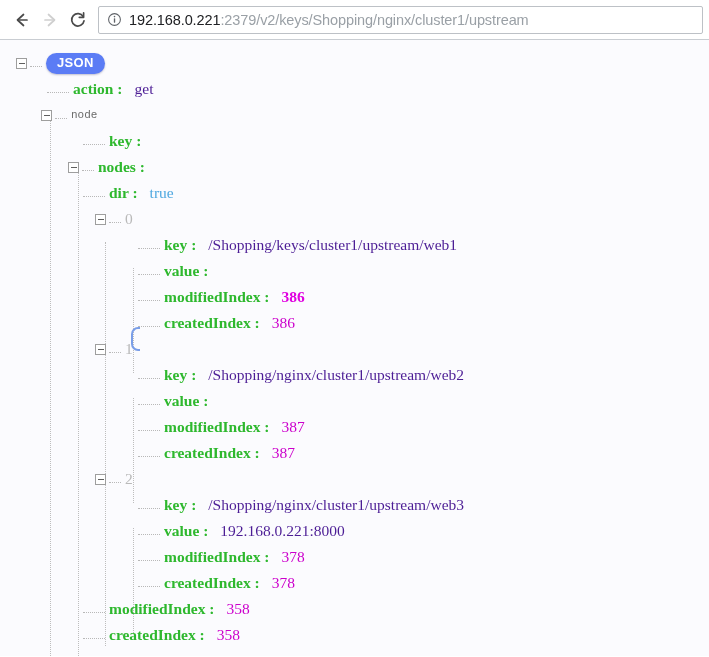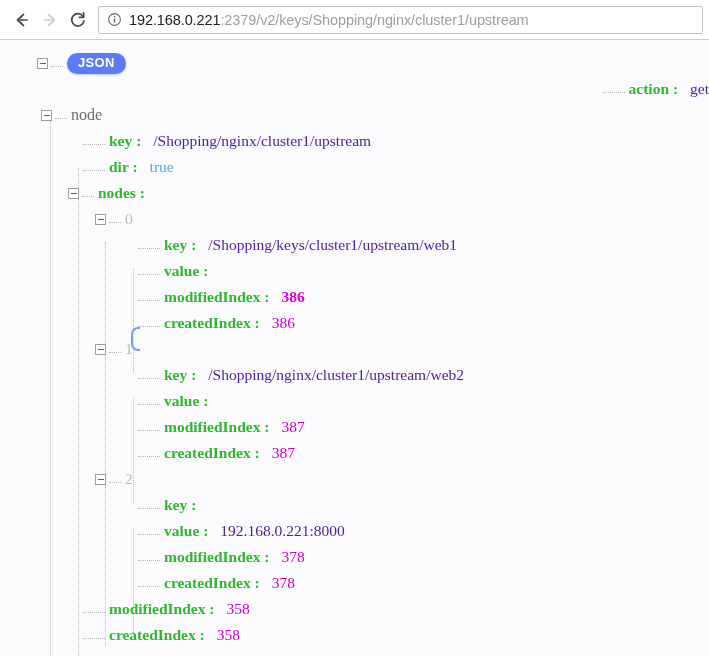--- a/index.html
+++ b/index.html
@@ -67,22 +67,22 @@
   }
 
   .row {
     position: relative;
     display: flex;
     align-items: center;
     height: 26px;
     white-space: nowrap;
   }
   
-  .lvl0 { padding-left: 16px; margin-left: 21px; }
-  .lvl1 { padding-left: 47px; justify-content: flex-end; }
+  .lvl0 { padding-left: 16px; }
+  .lvl1 { padding-left: 47px; }
   .lvl2 { padding-left: 83px; }
   .lvl4 { padding-left: 138px; }
 
   .toggle {
     width: 11px; height: 11px;
     border: 1px solid #9e9e9e;
     background: #ffffff;
     display: inline-flex;
     align-items: center;
     justify-content: center;
@@ -125,22 +125,22 @@
   }
 
   .k {
     color: #2eb82e;
     font-weight: bold;
     font-family: "Liberation Serif", serif;
     font-size: 15.5px;
   }
   .plainkey {
     color: #6b6b6b;
-    font-family: Liberation Serif, serif;
-    font-size: 16px;
+    font-family: Liberation Mono, monospace;
+    font-size: 11px;
   }
   .idx {
     color: #b9b9b9;
     font-family: "Liberation Serif", serif;
     font-size: 15.5px;
   }
   .v-str {
     color: #4c1d95;
     font-family: "Liberation Serif", serif;
     font-size: 15.5px;
@@ -240,35 +240,34 @@
 
   <div class="row" style="padding-left:41px;">
     <span class="toggle"></span>
     <span class="dots"></span>
     <span class="plainkey">node</span>
   </div>
 
   <div class="row lvl2">
     <span class="leaf-dots"></span>
     <span class="k">key :</span>
-    <span class="v-str">/Shopping/nginx/cluster1/upstream</span>
+  </div>
+
+  <div class="row" style="padding-left:68px;">
+    <span class="toggle"></span>
+    <span class="dots"></span>
+    <span class="k">nodes :</span>
   </div>
 
   <div class="row lvl2">
     <span class="leaf-dots"></span>
     <span class="k">dir :</span>
     <span class="v-bool">true</span>
   </div>
 
-  <div class="row" style="padding-left:68px;">
-    <span class="toggle"></span>
-    <span class="dots"></span>
-    <span class="k">nodes :</span>
-  </div>
-
   <div class="row" style="padding-left:95px;">
     <span class="toggle"></span>
     <span class="dots"></span>
     <span class="idx">0</span>
   </div>
   <div class="row lvl4">
     <span class="leaf-dots"></span>
     <span class="k">key :</span>
     <span class="v-str">/Shopping/keys/cluster1/upstream/web1</span>
   </div>
@@ -313,20 +312,21 @@
   </div>
 
   <div class="row" style="padding-left:95px;">
     <span class="toggle"></span>
     <span class="dots"></span>
     <span class="idx">2</span>
   </div>
   <div class="row lvl4">
     <span class="leaf-dots"></span>
     <span class="k">key :</span>
+    <span class="v-str">/Shopping/nginx/cluster1/upstream/web3</span>
   </div>
   <div class="row lvl4">
     <span class="leaf-dots"></span>
     <span class="k">value :</span>
     <span class="v-str">192.168.0.221:8000</span>
   </div>
   <div class="row lvl4">
     <span class="leaf-dots"></span>
     <span class="k">modifiedIndex :</span>
     <span class="v-num">378</span>

